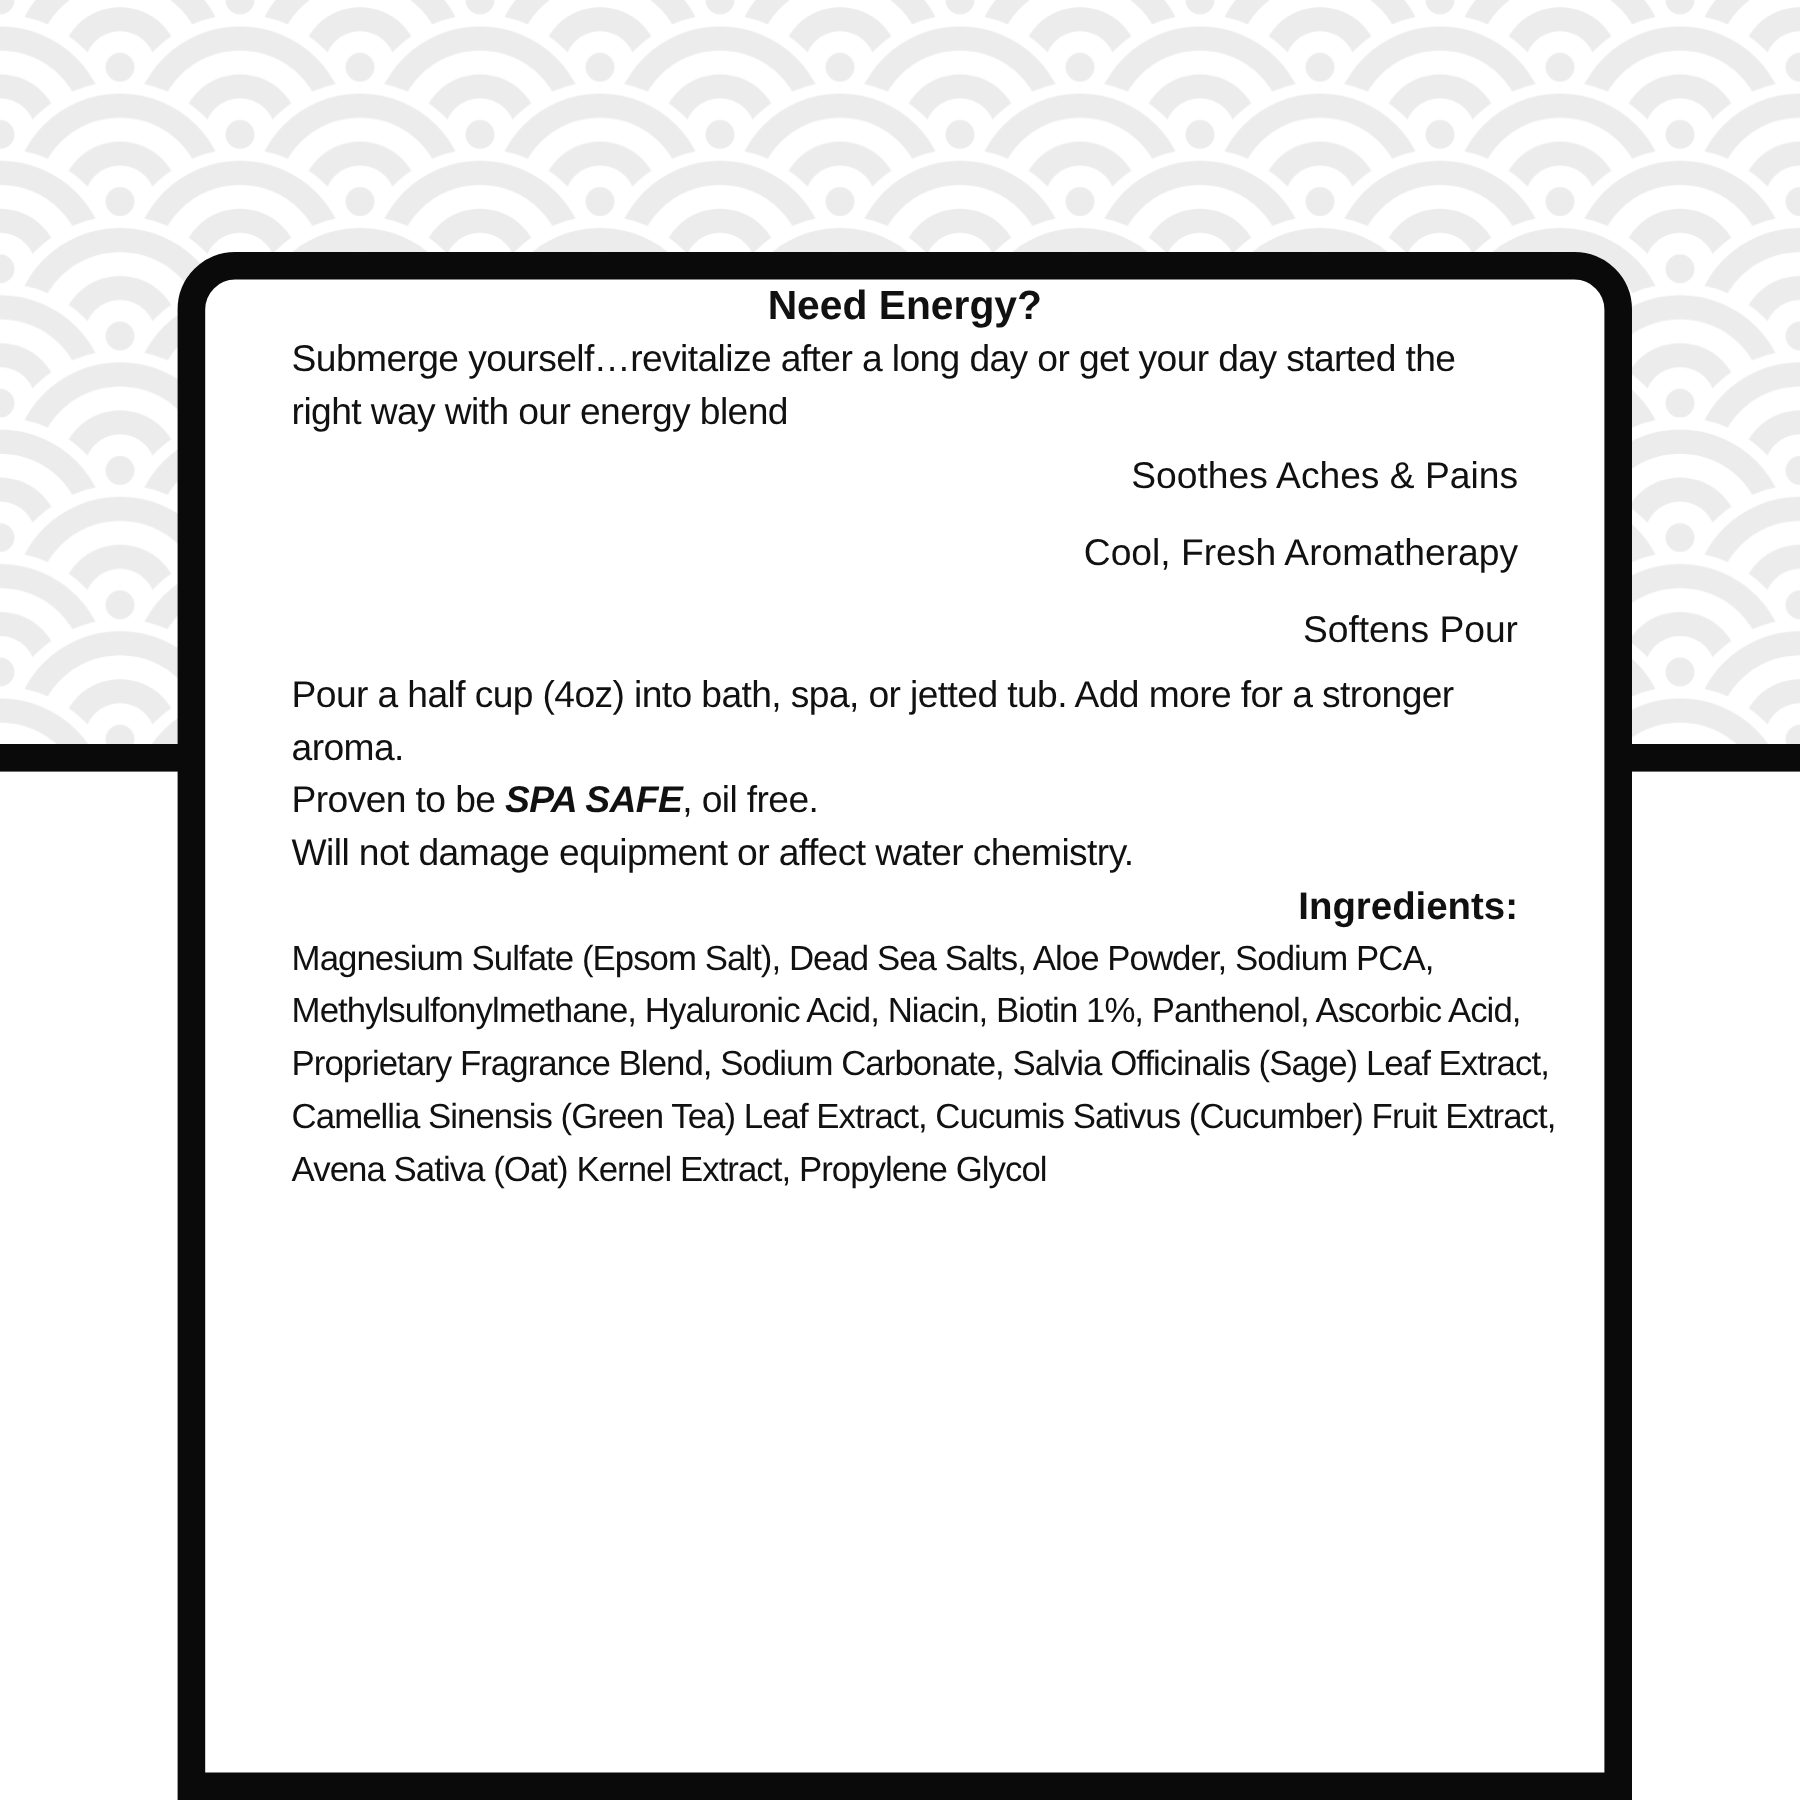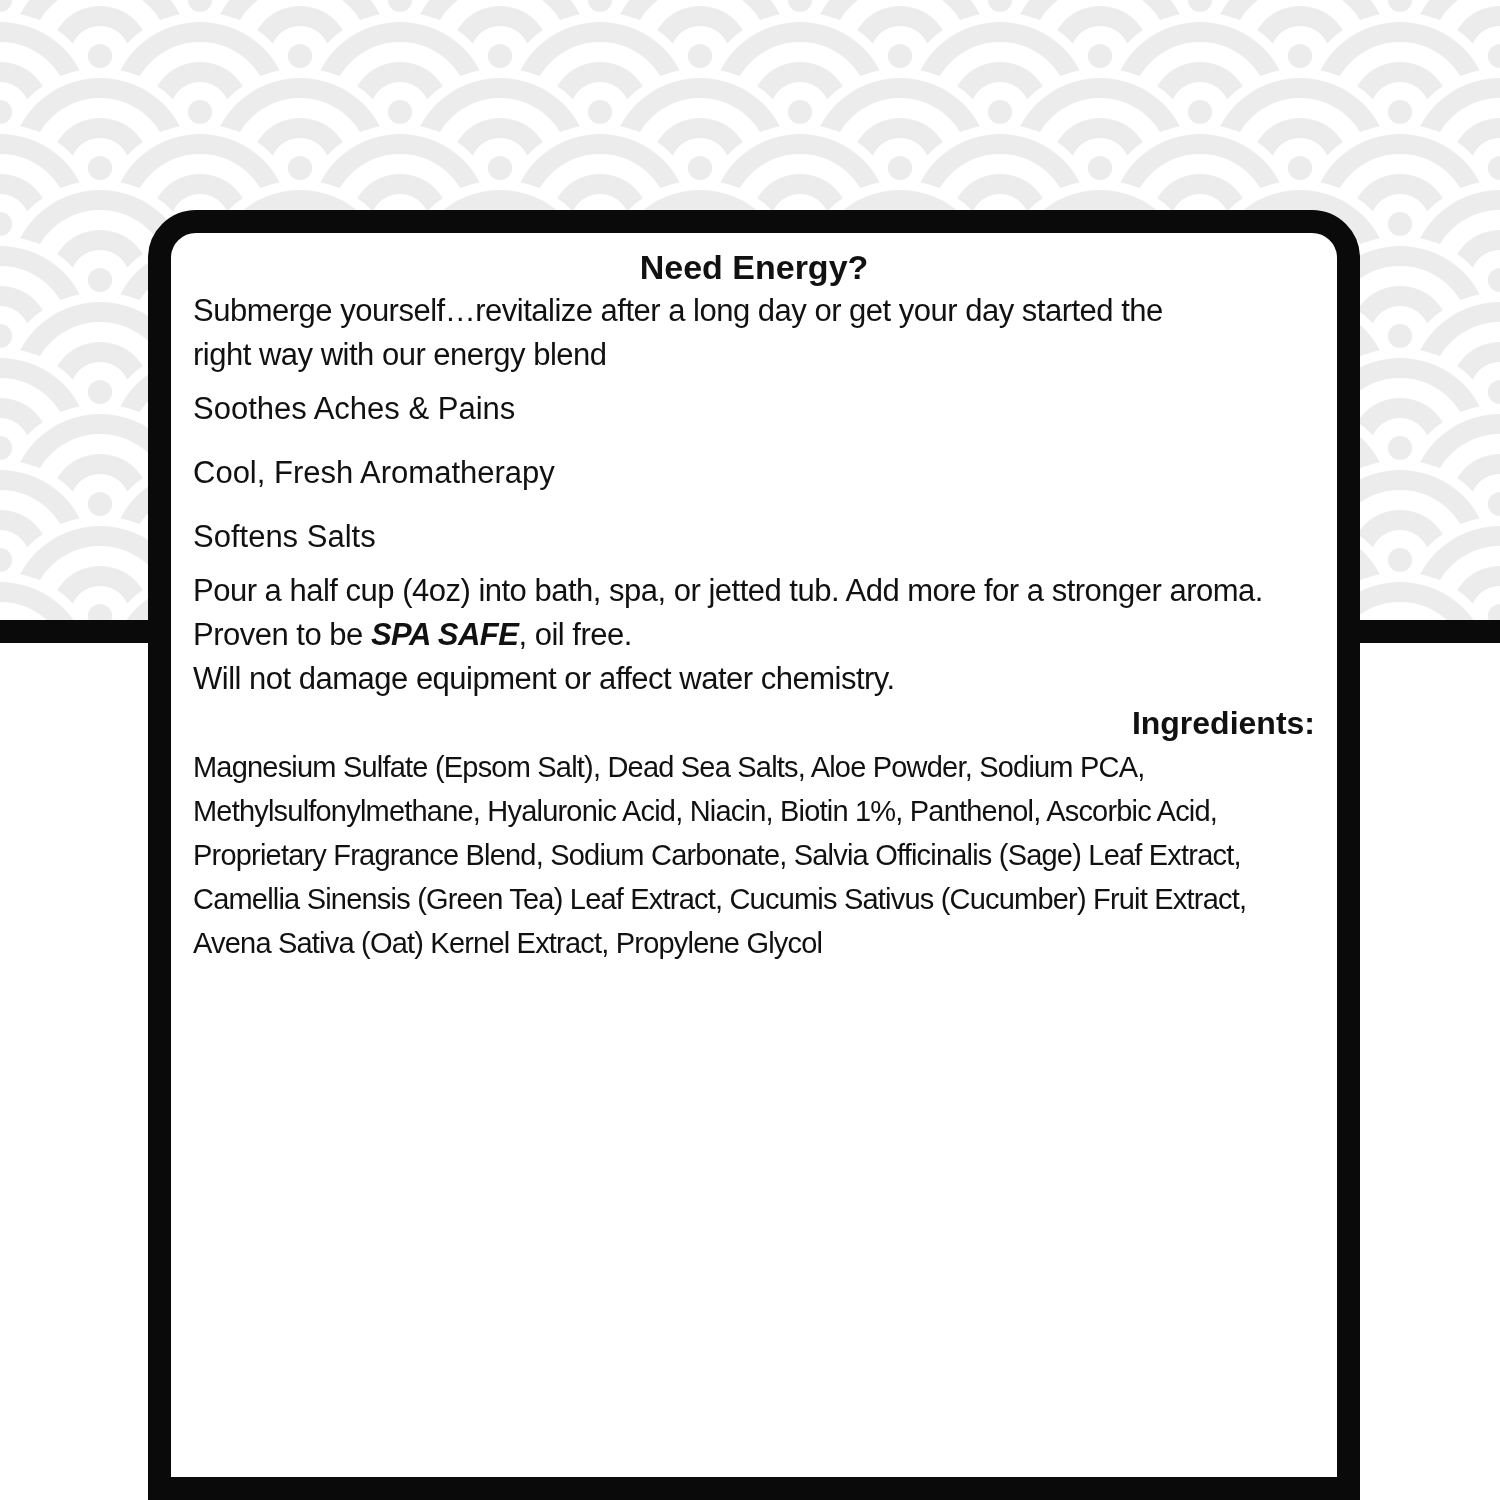--- a/index.html
+++ b/index.html
@@ -38,22 +38,21 @@
     left: 148px;
     top: 210px;
     width: 1212px;
     height: 1290px;
     box-sizing: border-box;
     background: #ffffff;
     border: 23px solid #0a0a0a;
     border-radius: 48px 48px 0 0;
   }
   .card-content {
-    padding: 0 22px;
-    margin-top: 12px;
+    padding: 0 72px;
   }
   .card-content > div { margin: 0; }
 
   .page-title {
     margin-top: 42px;
     font-size: 34px;
     font-weight: bold;
     line-height: 44px;
     text-align: center;
   }
@@ -71,21 +70,21 @@
     font-weight: bold;
     line-height: 44px;
     text-align: center;
   }
   .benefits-list {
     margin-top: 10px;
   }
   .benefit-item {
     font-size: 31px;
     line-height: 64px;
-    text-align: left;
+    text-align: right;
   }
   .directions-heading {
     margin-top: 49px;
     font-size: 32px;
     font-weight: bold;
     line-height: 44px;
   }
   .directions-text {
     font-size: 31px;
     line-height: 44px;
@@ -163,21 +162,21 @@
   <div class="card-content">
 
     <div class="page-title">Need Energy?</div>
 
     <div class="intro-text">Submerge yourself…revitalize after a long day or get your day started the right way with our energy blend</div>
 
 
     <div class="benefits-list">
       <div class="benefit-item">Soothes Aches &amp; Pains</div>
       <div class="benefit-item">Cool, Fresh Aromatherapy</div>
-      <div class="benefit-item">Softens Salts</div>
+      <div class="benefit-item">Softens Pour</div>
     </div>
 
 
     <div class="directions-text">Pour a half cup (4oz) into bath, spa, or jetted tub. Add more for a stronger aroma.</div>
 
     <div class="spa-safe-block">
       <div>
         <span>Proven to be </span><span class="spa-emphasis">SPA SAFE</span><span>, oil free.</span>
       </div>
       <div>Will not damage equipment or affect water chemistry.</div>

